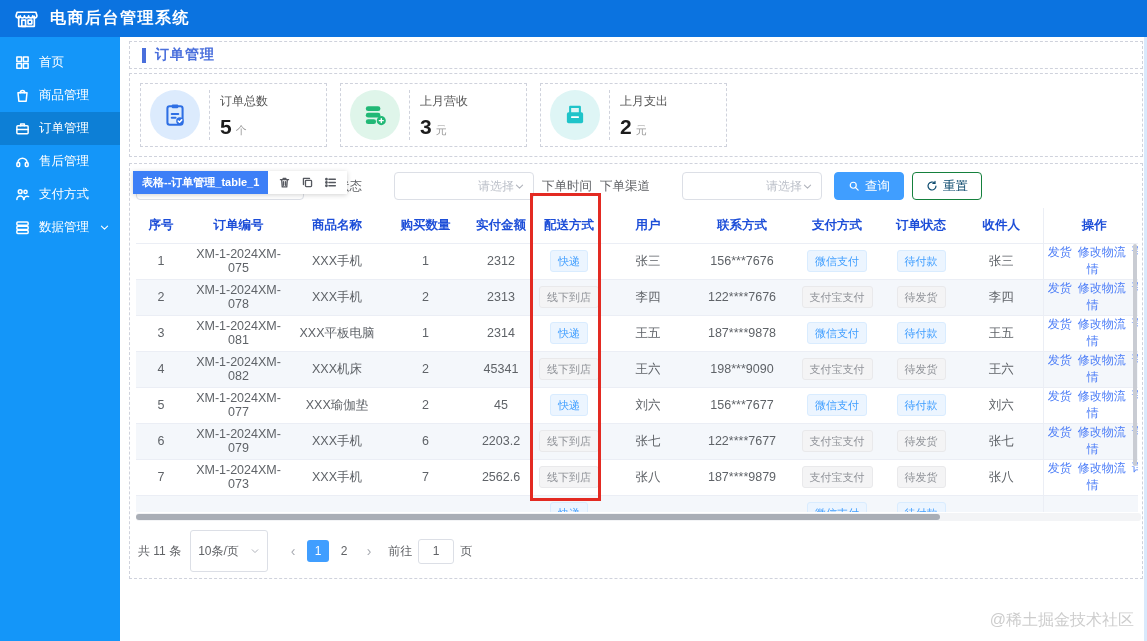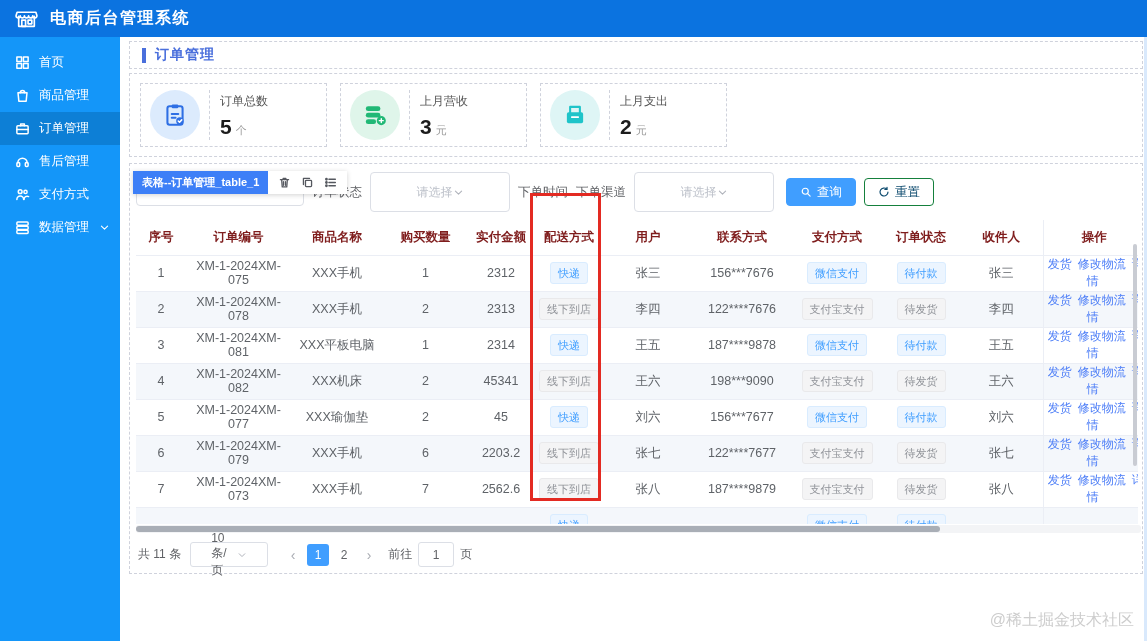--- a/index.html
+++ b/index.html
@@ -35,47 +35,47 @@
   .stat-body { border-left:1px dashed #cfd2dc; padding:3px 0 3px 10px; flex:1; height:100%; display:flex; flex-direction:column; justify-content:space-between; }
   .stat-label { font-size:12px; color:#555; }
   .stat-value { font-size:21px; font-weight:bold; color:#1c1c1c; line-height:1; }
   .stat-unit { font-size:11px; color:#9a9a9a; font-weight:normal; margin-left:4px; }
 
   .tablesec { margin:0 2px; padding:8px 4px 6px 6px; position:relative; }
 
   .filterbar { display:flex; align-items:center; gap:8px; margin-bottom:8px; font-size:12.5px; color:#606266; white-space:nowrap; }
   .f-input { width:168px; height:28px; border:1px solid #dcdfe6; border-radius:4px; padding:0 8px; font-size:12px; color:#606266; outline:none; }
   .f-label { color:#606266; }
-  .f-select { width:140px; height:40px; border:1px solid #dcdfe6; border-radius:4px; display:flex; align-items:center; justify-content:center; padding:0 8px; color:#bcc0c9; font-size:12px; background:#fff; cursor:pointer; }
+  .f-select { width:140px; height:28px; border:1px solid #dcdfe6; border-radius:4px; display:flex; align-items:center; justify-content:flex-end; padding:0 8px; color:#bcc0c9; font-size:12px; background:#fff; cursor:pointer;margin-left:24px; }
   .f-select .chev svg { width:11px; height:11px; color:#b0b3bb; display:block; }
   .f-date { height:28px; width:142px; border:1px solid #dcdfe6; border-radius:4px; display:flex; align-items:center; gap:5px; padding:0 7px; color:#bcc0c9; font-size:11px; background:#fff; }
   .f-date .cal svg { width:12px; height:12px; color:#b0b3bb; display:block; }
   .f-date .sep { color:#606266; }
   .btn { height:28px; border-radius:4px; padding:0 13px; font-size:12.5px; display:flex; align-items:center; gap:5px; cursor:pointer; }
   .btn svg { width:12px; height:12px; }
   .btn-primary { background:#409eff; color:#fff; border:1px solid #409eff; }
   .btn-plain { background:#fff; color:#0c4a6e; border:1px solid #15803d; }
 
   .table-wrap { height:304px; overflow:hidden; position:relative; }
   table { border-collapse:collapse; table-layout:fixed; width:1009px; font-size:12.5px; color:#5f6368; }
-  th { height:35px; font-weight:bold; color:#7f1d1d; border-bottom:1px solid #ebeef5; text-align:center; background:#fff; }
+  th { height:35px; font-weight:bold; color:#1d4ed8; border-bottom:1px solid #ebeef5; text-align:center; background:#fff; }
   td { height:36px; border-bottom:1px solid #ebeef5; text-align:center; background:#fff; }
   tr.striped td { background:#f4f7fb; }
   th.op-col, td.op-cell { border-left:1px solid #ebeef5; }
   .tag { display:inline-block; padding:2px 7px; font-size:11px; border-radius:3px; line-height:1.5; }
   .tag-blue { background:#ecf5ff; color:#409eff; border:1px solid #d9ecff; }
   .tag-gray { background:#f4f4f5; color:#909399; border:1px solid #e9e9eb; }
   a.op-link { color:#4d7ef7; margin:0 3px; text-decoration:none; font-size:12px; cursor:pointer; }
 
   .hscroll { height:8px; background:#f3f4f6; position:relative; margin-top:1px; border-radius:3px; width:1005px; }
   .hscroll-thumb { position:absolute; left:0; top:1px; height:6px; width:80%; background:#a9aeb6; border-radius:3px; }
   .vscroll { position:absolute; right:5px; top:80px; width:4px; height:222px; background:#c9ccd3; border-radius:2px; }
 
   .pagination { display:flex; align-items:center; gap:9px; margin-top:9px; font-size:12px; color:#606266; padding-left:2px; }
-  .psel { width:78px; height:25px; border:1px solid #dcdfe6; border-radius:3px; display:flex; align-items:center; justify-content:space-between; padding:0 20px; color:#606266; background:#fff; cursor:pointer; }
+  .psel { width:78px; height:42px; border:1px solid #dcdfe6; border-radius:3px; display:flex; align-items:center; justify-content:space-between; padding:0 7px; color:#606266; background:#fff; cursor:pointer; }
   .psel .chev svg { width:10px; height:10px; color:#b0b3bb; display:block; }
   .pager { display:flex; align-items:center; gap:4px; margin-left:6px; }
   .pbtn { width:20px; height:22px; display:flex; align-items:center; justify-content:center; color:#a8abb2; font-size:14px; cursor:pointer; }
   .pnum { min-width:22px; height:22px; display:flex; align-items:center; justify-content:center; border-radius:3px; color:#606266; cursor:pointer; font-size:12px; }
   .pnum.active { background:#409eff; color:#fff; }
   .goto { display:flex; align-items:center; gap:6px; }
   .goto-input { width:36px; height:25px; border:1px solid #dcdfe6; border-radius:3px; text-align:center; font-size:12px; color:#606266; outline:none; }
 
   
   .red-box { position:absolute; left:530px; top:193px; width:71px; height:308px; border:3px solid #e32a22; z-index:50; pointer-events:none; }

